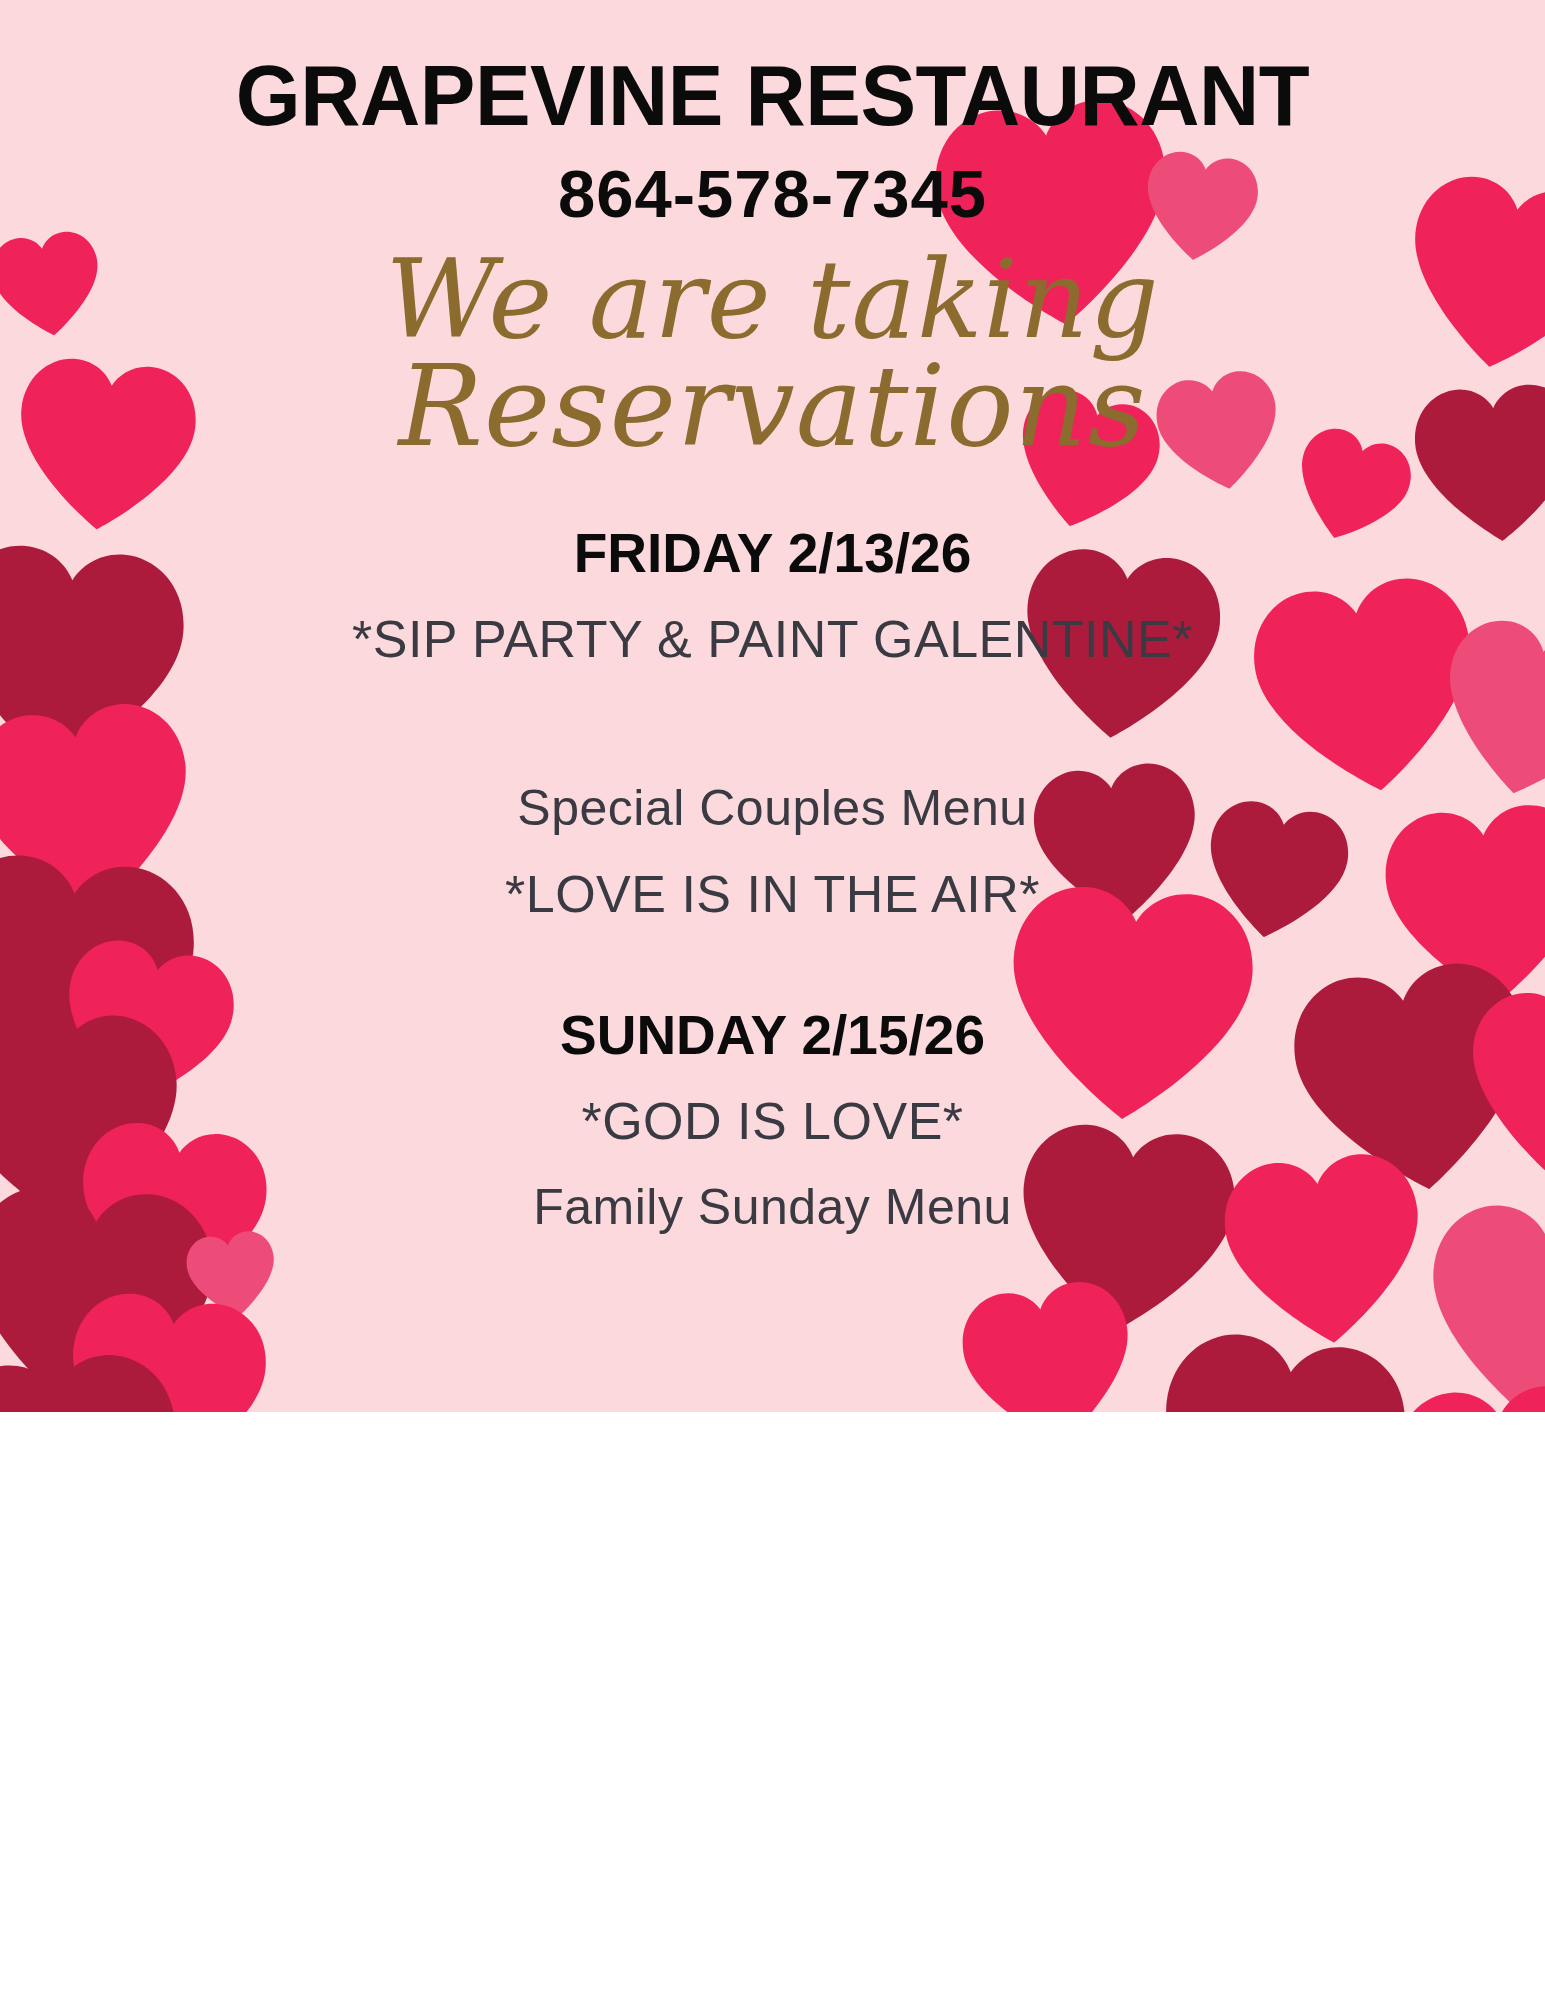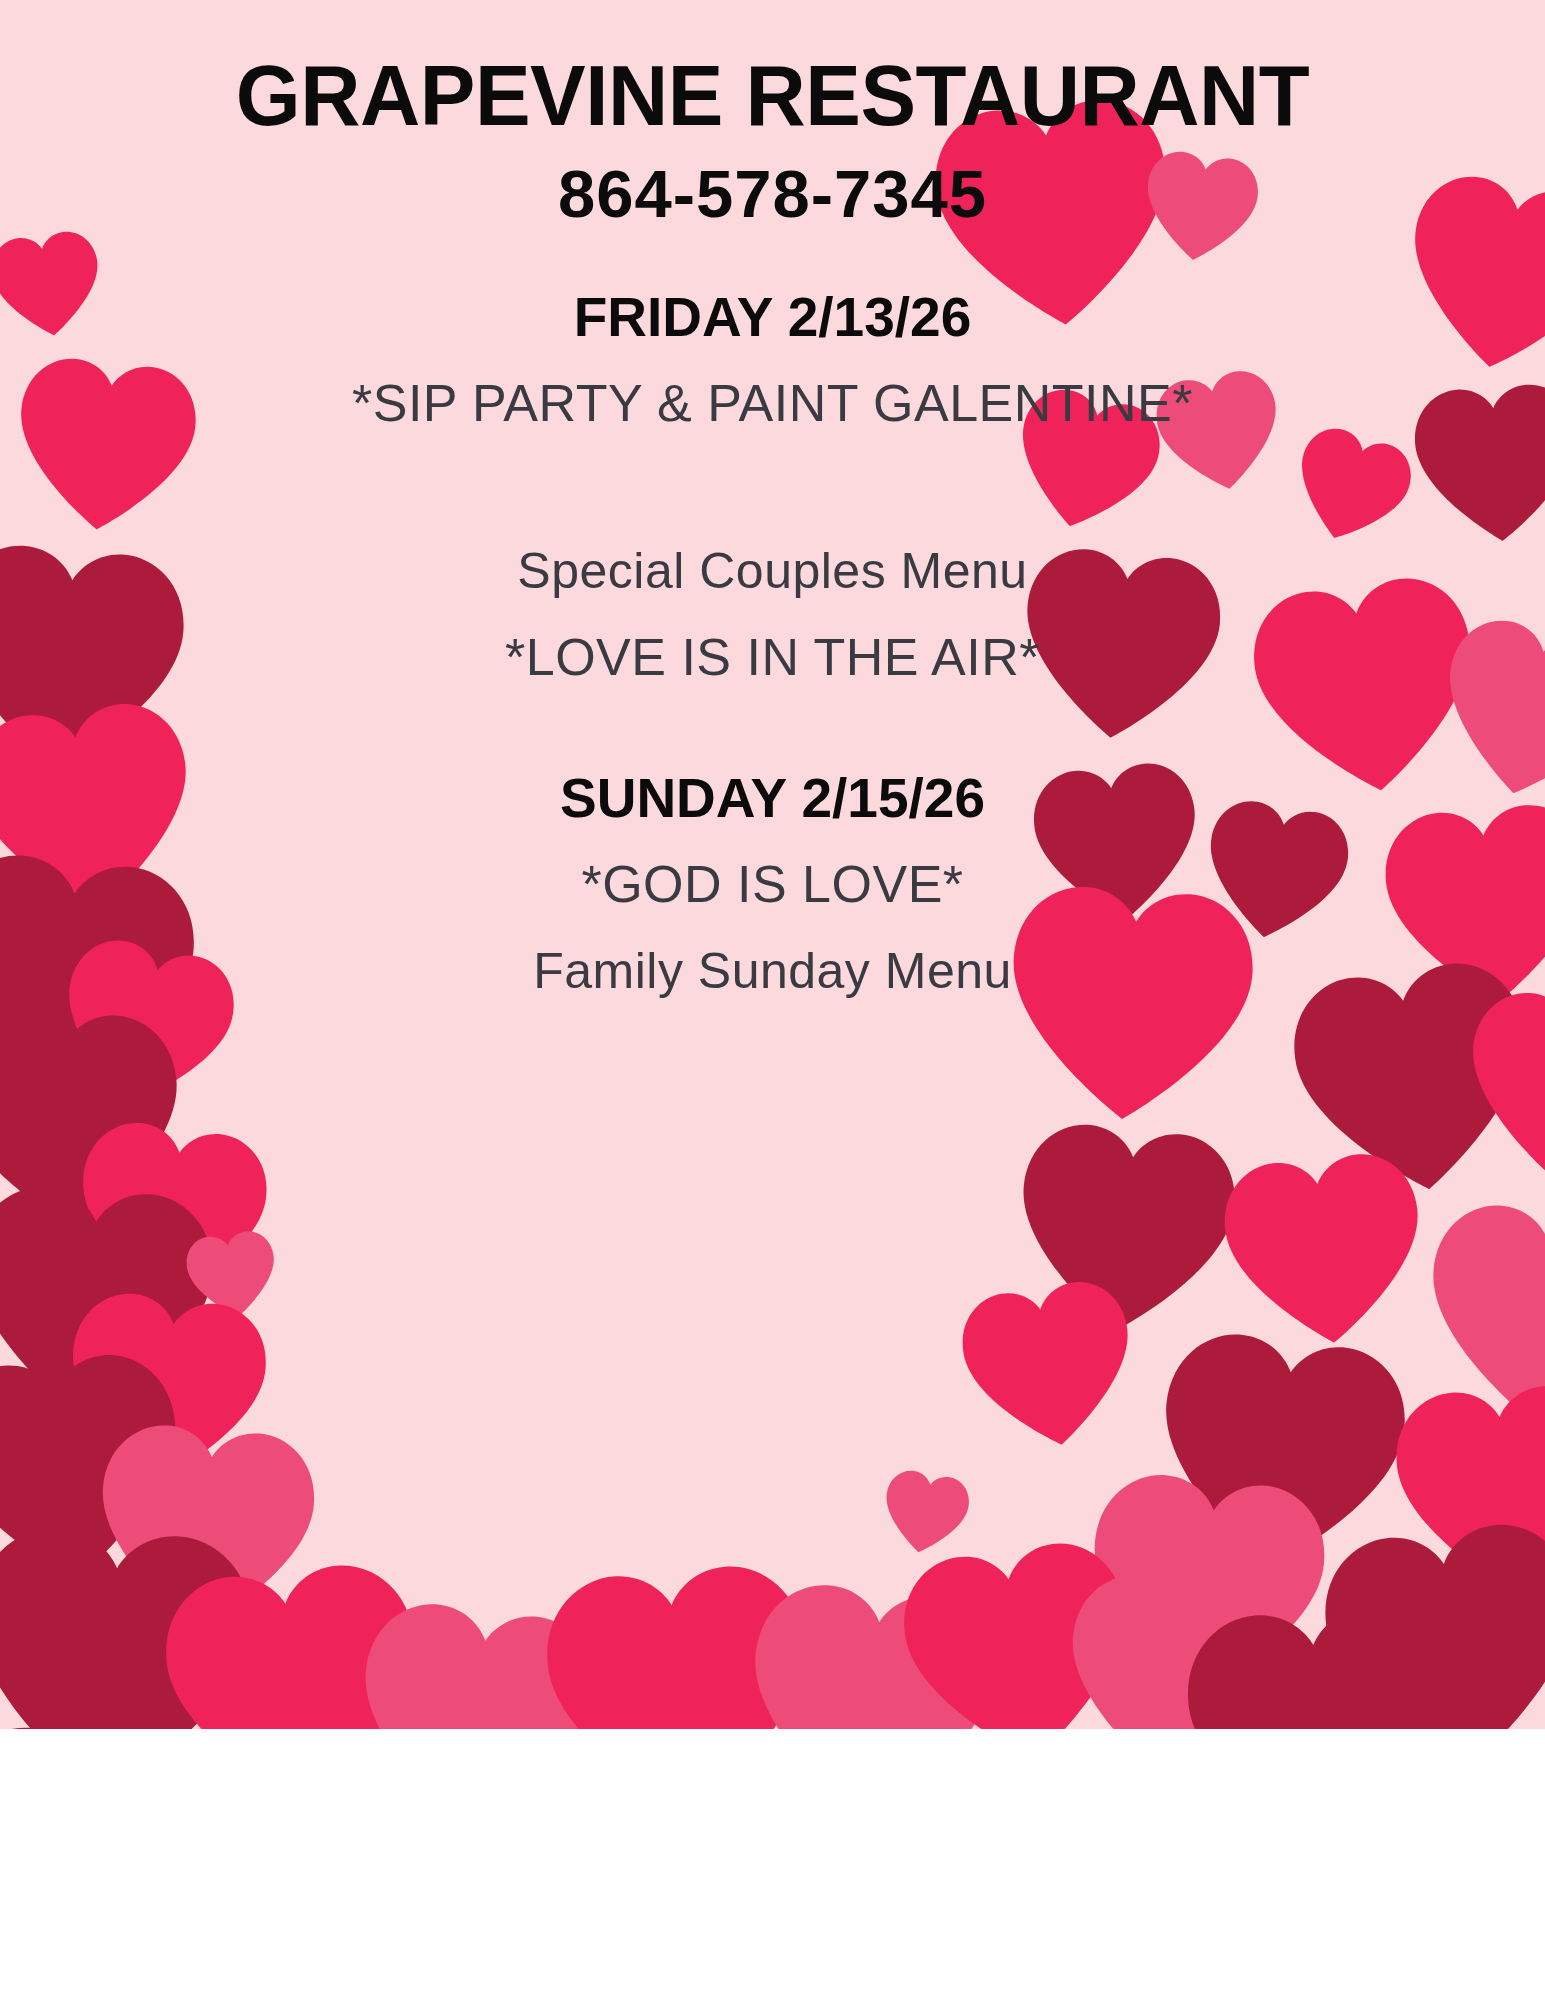--- a/index.html
+++ b/index.html
@@ -3,21 +3,21 @@
 <meta charset="utf-8">
 <style>
   html, body {
     margin: 0;
     padding: 0;
     background: #ffffff;
   }
   #flyer {
     position: relative;
     width: 1545px;
-    height: 1729px;
+    height: 1412px;
     overflow: hidden;
     background: #fbd9dd;
     font-family: "Liberation Sans", sans-serif;
   }
 
   
   .heart {
     position: absolute;
     transform-origin: 50% 50%;
   }
@@ -412,20 +412,24 @@
         </svg>
       </div>
     </div>
 
   <div id="content">
 
     <h1 class="title">GRAPEVINE RESTAURANT</h1>
 
     <div class="phone">864-578-7345</div>
 
+    <div class="script">
+      <span class="l1">We are taking</span>
+      <span class="l2">Reservations</span>
+    </div>
 
     <div class="block" id="blk-fri">
       <div class="day">FRIDAY 2/13/26</div>
       <div class="desc">*SIP PARTY &amp; PAINT GALENTINE*</div>
     </div>
 
     <div class="block" id="blk-sat">
       <div class="desc sub">Special Couples Menu</div>
       <div class="desc">*LOVE IS IN THE AIR*</div>
     </div>

